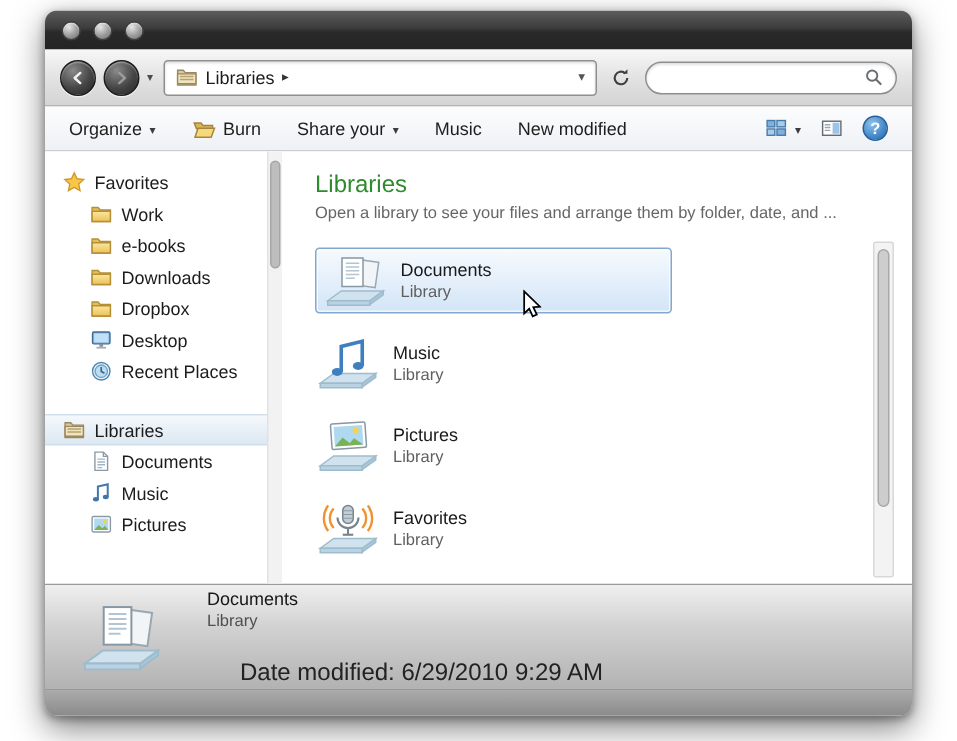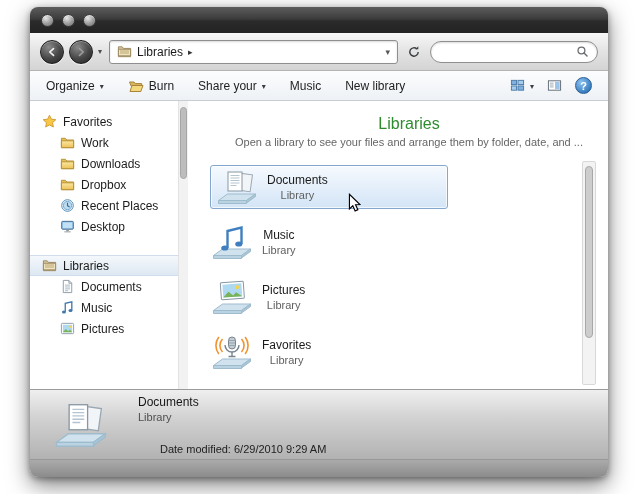--- a/index.html
+++ b/index.html
@@ -49,21 +49,21 @@
   .cmd svg{width:16px;height:16px;}
   .cmd-right{margin-left:auto;display:flex;align-items:center;gap:12px;}
   .cmd-right .cmd{margin-right:0;}
   .viewbtn svg{width:15px;height:15px;}
   .previewbtn svg{width:17px;height:15px;}
   .helpbtn{width:17px;height:17px;border-radius:50%;border:1px solid #2a5e94;color:#fff;font-size:11px;font-weight:bold;
     background:radial-gradient(circle at 35% 30%,#8cc2ef,#3a7fc1 70%,#2a66a3);
     display:flex;align-items:center;justify-content:center;}
 
   
-  .bodyrow{flex:1;display:flex;min-height:0;background:#fff;text-align:center;}
+  .bodyrow{flex:1;display:flex;min-height:0;background:#fff;}
   .sidebar{width:158px;flex:0 0 158px;position:relative;background:#fff;padding-top:10px;}
   .side-scroll{position:absolute;top:0;right:0;width:10px;height:100%;background:#f2f2f2;border-left:1px solid #e2e2e2;}
   .side-thumb{position:absolute;top:6px;left:1px;width:7px;height:72px;border-radius:4px;background:#bdbdbd;border:1px solid #a6a6a6;}
   .side-row{height:21px;display:flex;align-items:center;gap:6px;padding-left:12px;font-size:12px;color:#1c1c1c;white-space:nowrap;}
   .side-row.child{padding-left:30px;}
   .side-row svg{width:15px;height:15px;flex:0 0 15px;}
   .side-row.selected{background:linear-gradient(#f4f8fc,#dde8f2);border-top:1px solid #cfdded;border-bottom:1px solid #cfdded;}
   .side-gap{height:18px;}
 
   
@@ -82,21 +82,21 @@
   .c-scroll{position:absolute;top:60px;bottom:4px;right:12px;width:14px;background:#f3f3f3;border:1px solid #d8d8d8;border-radius:2px;}
   .c-thumb{position:absolute;top:4px;left:2px;width:8px;height:172px;border-radius:4px;background:#cdcdcd;border:1px solid #a8a8a8;}
   .cursor{position:absolute;left:160px;top:92px;width:13px;height:20px;z-index:5;}
 
   
   .details{height:70px;flex:0 0 70px;background:linear-gradient(#efefef,#d2d2d2 40%,#b2b2b2);
     border-top:1px solid #9a9a9a;display:flex;align-items:center;padding-left:22px;}
   .dp-icon{width:58px;height:53px;flex:0 0 58px;}
   .dp-text{margin-left:28px;font-size:12px;color:#161616;}
   .dp-type{font-size:11px;color:#4f4f4f;margin-top:2px;}
-  .dp-date{font-size:11px;color:#222;margin:20px 0 0 22px;}
+  .dp-date{font-size:16px;color:#222;margin:20px 0 0 22px;}
 
   .bottombar{height:18px;flex:0 0 18px;background:linear-gradient(#ababab,#8b8b8b);border-top:1px solid #989898;}
 </style>
 </head>
 <body>
 
 <svg style="position:absolute;width:0;height:0" aria-hidden="true">
   <defs>
     <linearGradient id="gFolder" x1="0" y1="0" x2="0" y2="1">
       <stop offset="0" stop-color="#fbe7a0"></stop>
@@ -268,21 +268,21 @@
         <span>Burn</span>
       </div>
       <div class="cmd">
         <span>Share your</span>
         <span class="dd">▾</span>
       </div>
       <div class="cmd">
         <span>Music</span>
       </div>
       <div class="cmd">
-        <span>New library</span>
+        <span>New modified</span>
       </div>
       <div class="cmd-right">
         <div class="cmd viewbtn">
           <svg>
               <use href="#i-grid"></use>
             </svg>
           <span class="dd">▾</span>
         </div>
         <div class="cmd previewbtn">
           <svg>
@@ -307,39 +307,45 @@
         <div class="side-row child">
           <svg>
               <use href="#i-folder"></use>
             </svg>
           <span>Work</span>
         </div>
         <div class="side-row child">
           <svg>
               <use href="#i-folder"></use>
             </svg>
+          <span>e-books</span>
+        </div>
+        <div class="side-row child">
+          <svg>
+              <use href="#i-folder"></use>
+            </svg>
           <span>Downloads</span>
         </div>
         <div class="side-row child">
           <svg>
               <use href="#i-folder"></use>
             </svg>
           <span>Dropbox</span>
         </div>
         <div class="side-row child">
           <svg>
+              <use href="#i-desktop"></use>
+            </svg>
+          <span>Desktop</span>
+        </div>
+        <div class="side-row child">
+          <svg>
               <use href="#i-recent"></use>
             </svg>
           <span>Recent Places</span>
-        </div>
-        <div class="side-row child">
-          <svg>
-              <use href="#i-desktop"></use>
-            </svg>
-          <span>Desktop</span>
         </div>
         <div class="side-gap"></div>
         <div class="side-row section selected">
           <svg>
               <use href="#i-libraries"></use>
             </svg>
           <span>Libraries</span>
         </div>
         <div class="side-row child">
           <svg>

